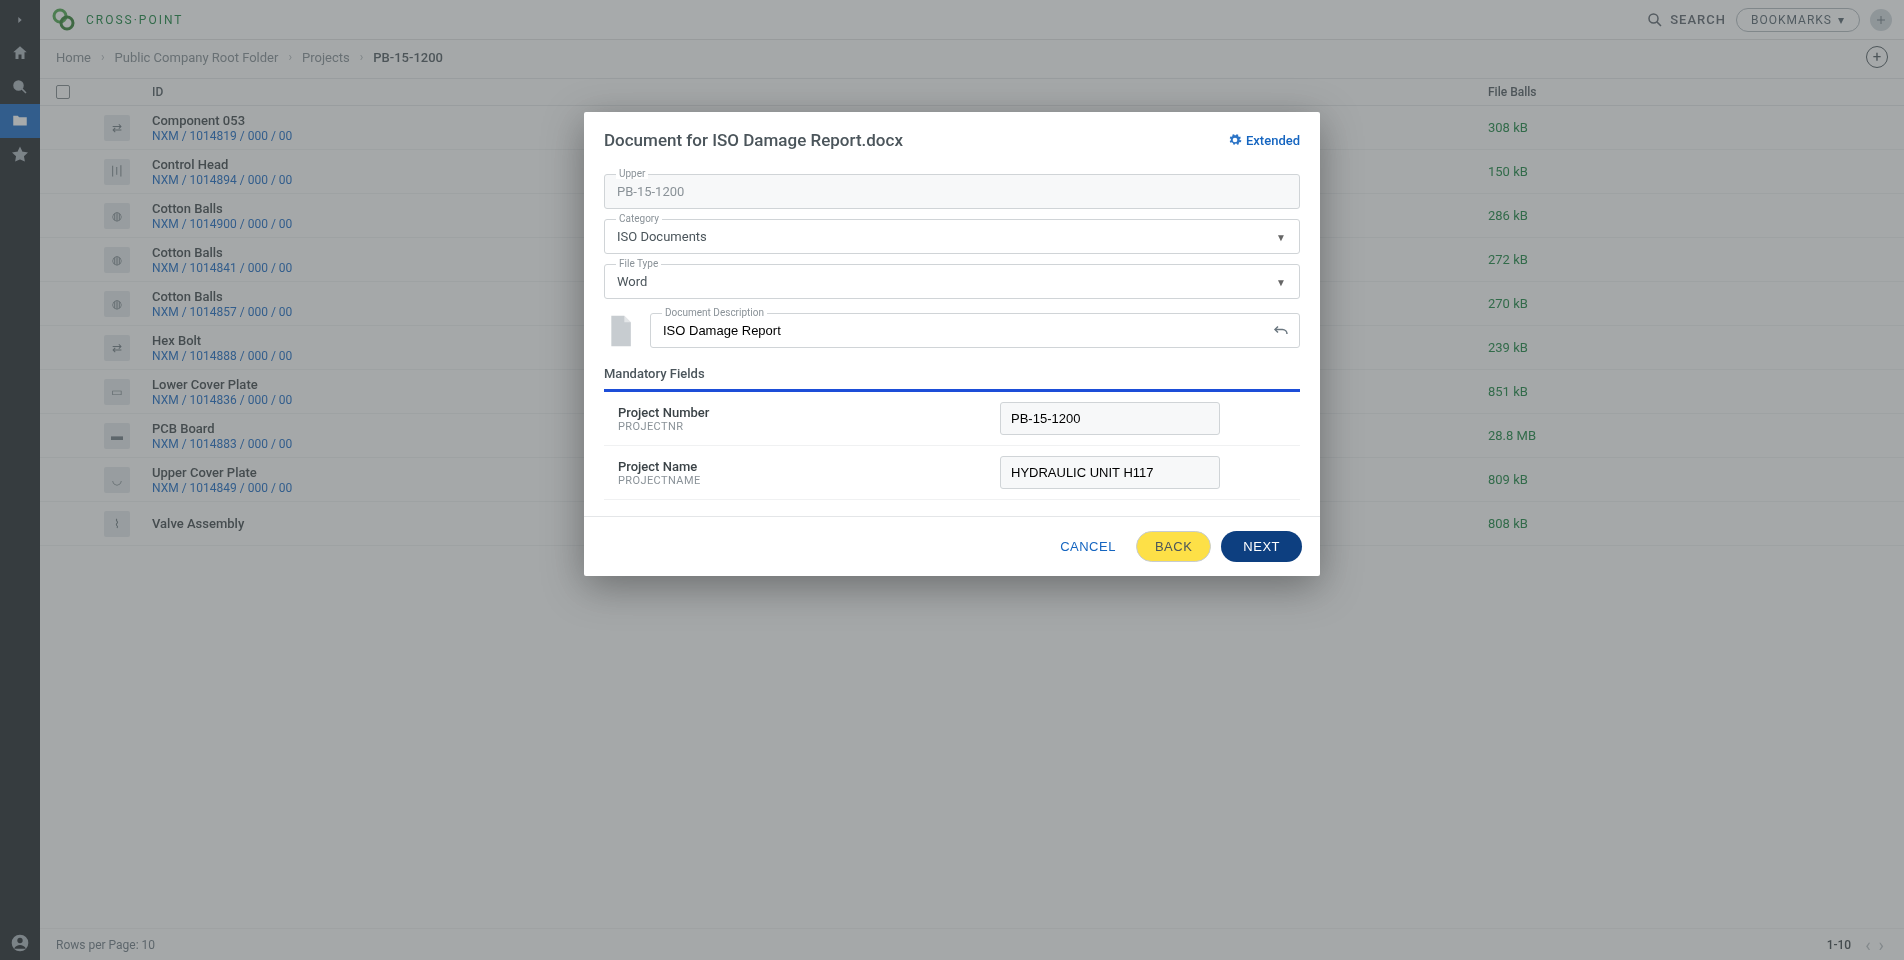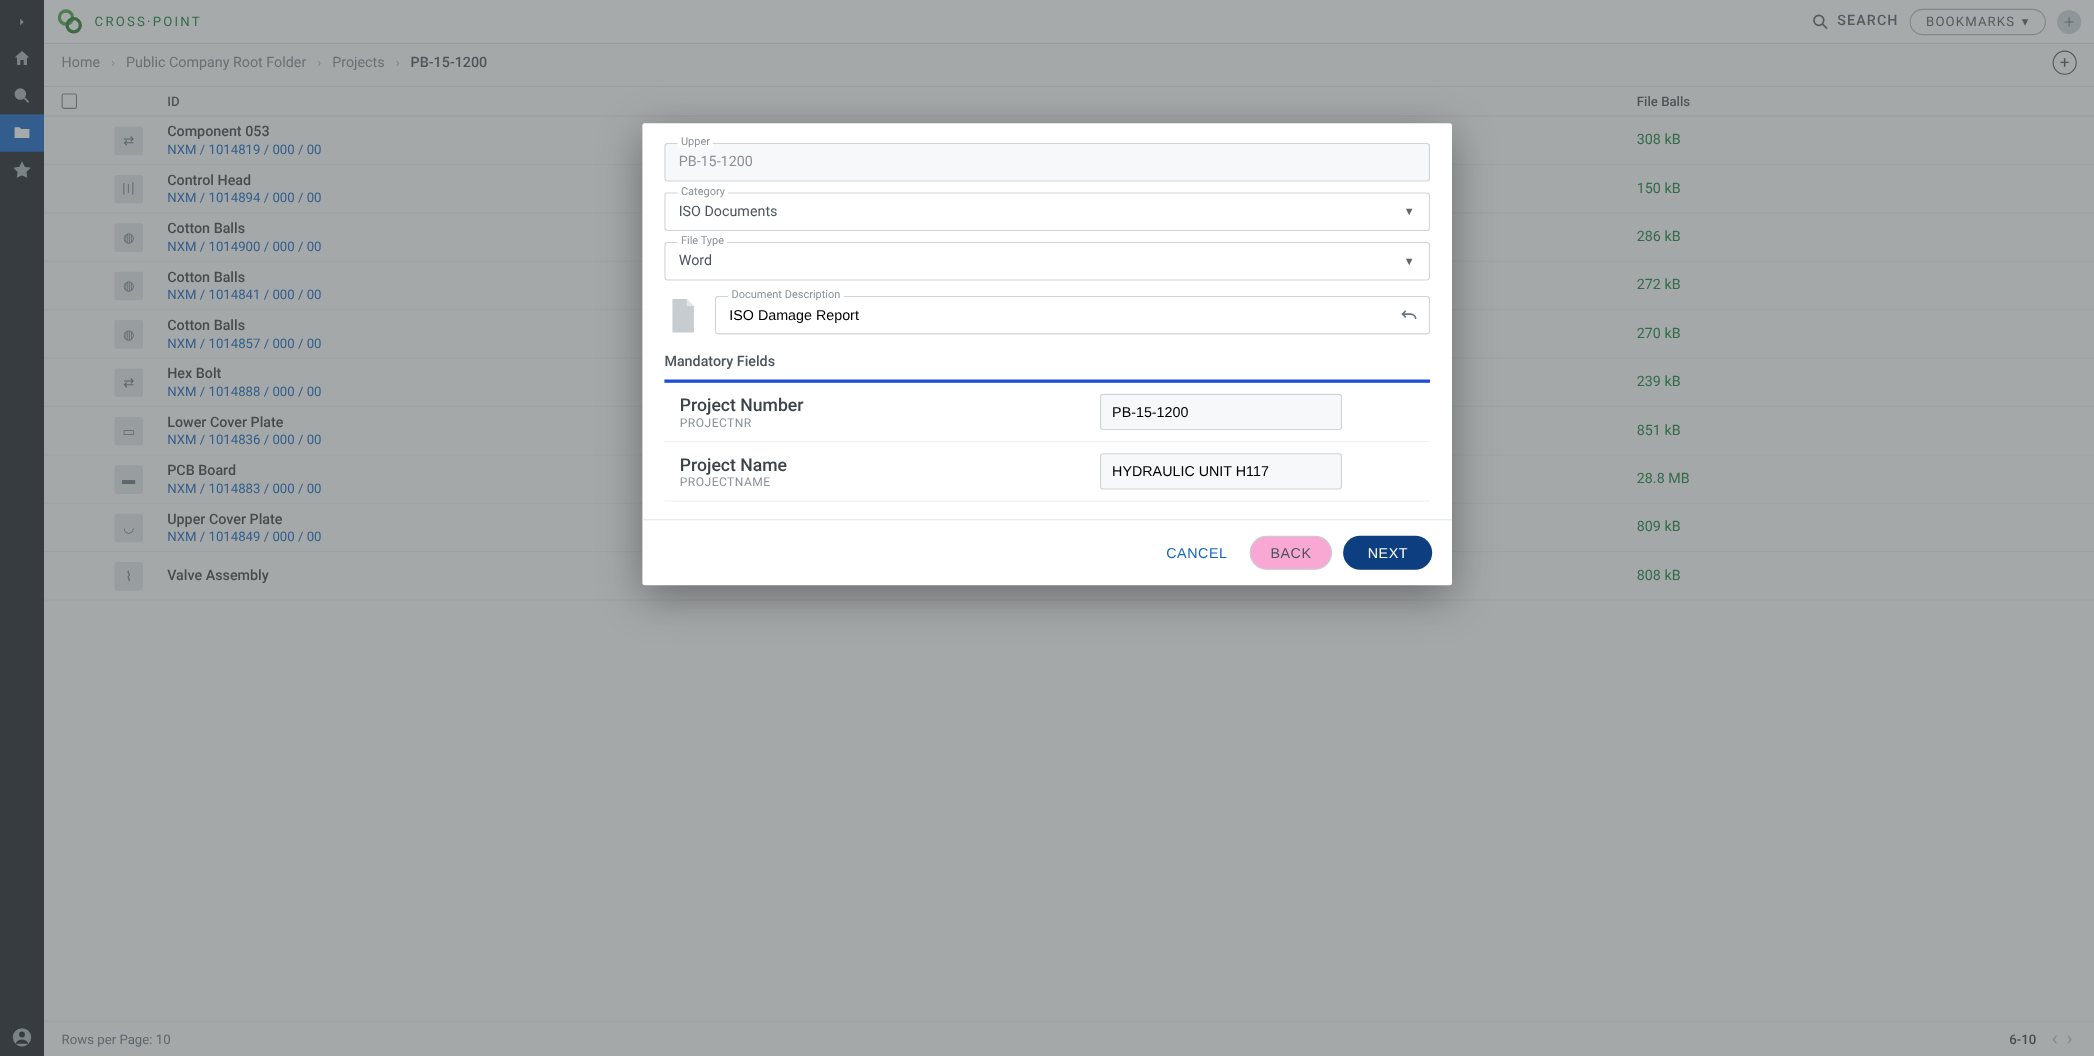--- a/index.html
+++ b/index.html
@@ -78,28 +78,28 @@
 .desc-row { display:flex; gap:14px; margin-top:14px; align-items:center; }
 .doc-icon { width:32px; color:#c7ccd0; display:flex; justify-content:center; }
 .desc-field { flex:1; position:relative; }
 .desc-field .label { position:absolute; top:-6px; left:12px; background:#fff; padding:0 3px; font-size:10px; color:#8a9298; }
 .desc-field .input { width:100%; border:1px solid #d0d4d7; border-radius:3px; padding:9px 36px 9px 12px; font-size:13px; }
 .undo-ic { position:absolute; right:10px; top:50%; transform:translateY(-50%); color:#6b7780; cursor:pointer; }
 
 .section-title { font-size:13px; font-weight:500; color:#4b555b; margin-top:18px; border-bottom:3px solid #1d4ed8; padding-bottom:8px; }
 .mf-row { display:flex; align-items:center; padding:10px 0; border-bottom:1px solid #f0f1f2; gap:20px; }
 .mf-label-wrap { flex:1; padding-left:14px; }
-.mf-label { font-size:16px; color:#3b4347; font-weight:500; }
+.mf-label { font-size:13px; color:#3b4347; font-weight:500; }
 .mf-sub { font-size:11px; color:#8a9298; letter-spacing:0.4px; }
 .mf-input-wrap { width:300px; padding-right:80px; }
 .mf-input { width:100%; border:1px solid #d0d4d7; border-radius:3px; padding:8px 10px; font-size:13px; background:#f7f8f9; }
 
 .modal-footer { border-top:1px solid #e4e6e8; padding:14px 18px; display:flex; justify-content:flex-end; align-items:center; gap:10px; }
 .btn-text { color:#1565c0; font-size:13px; font-weight:500; letter-spacing:0.5px; background:none; border:none; cursor:pointer; padding:6px 10px; }
-.btn-outline { border:1px solid #c7ccd0; border-radius:20px; padding:7px 18px; font-size:13px; font-weight:500; color:#4b555b; background:#f9a8d4; cursor:pointer; letter-spacing:0.5px; }
+.btn-outline { border:1px solid #c7ccd0; border-radius:20px; padding:7px 18px; font-size:13px; font-weight:500; color:#4b555b; background:#fde047; cursor:pointer; letter-spacing:0.5px; }
 .btn-primary { background:#0d3f80; color:#fff; border:none; border-radius:20px; padding:8px 22px; font-size:13px; font-weight:500; cursor:pointer; letter-spacing:0.5px; }
 
 svg { display:block; }
 </style>
 </head>
 <body>
 
 <div class="app">
 
   <div class="sidebar">
@@ -321,31 +321,40 @@
             <div class="col-size">
               <div class="size">808 kB</div>
             </div>
           </div>
         </div>
     </div>
 
     <div class="footer">
       <span>Rows per Page: 10</span>
       <div class="spacer"></div>
-      <span class="pg">6-10</span>
+      <span class="pg">1-10</span>
       <span class="pg-btn">‹</span>
       <span class="pg-btn">›</span>
     </div>
 
   </div>
 
 </div>
 
 <div class="overlay">
   <div class="modal">
+    <div class="modal-header">
+      <span class="modal-title">Document for ISO Damage Report.docx</span>
+      <span class="extended-btn">
+        <svg width="14" height="14" viewBox="0 0 24 24" fill="currentColor">
+            <path d="M12 8a4 4 0 100 8 4 4 0 000-8zm9 4l2 1-1 3-2-.5a8 8 0 01-1.7 1.7l.5 2-3 1-1-2a8 8 0 01-2.4 0l-1 2-3-1 .5-2A8 8 0 016.2 16L4 16.5l-1-3 2-1a8 8 0 010-2.4l-2-1 1-3 2 .5A8 8 0 017.8 5l-.5-2 3-1 1 2a8 8 0 012.4 0l1-2 3 1-.5 2a8 8 0 011.7 1.7l2-.5 1 3-2 1a8 8 0 010 2.4z" opacity=".9"></path>
+          </svg>
+        <span>Extended</span>
+      </span>
+    </div>
 
     <div class="modal-body">
       <div class="field">
         <span class="label">Upper</span>
         <div class="input" data-disabled="true">PB-15-1200</div>
       </div>
 
       <div class="field select">
         <span class="label">Category</span>
         <div class="input">ISO Documents</div>

